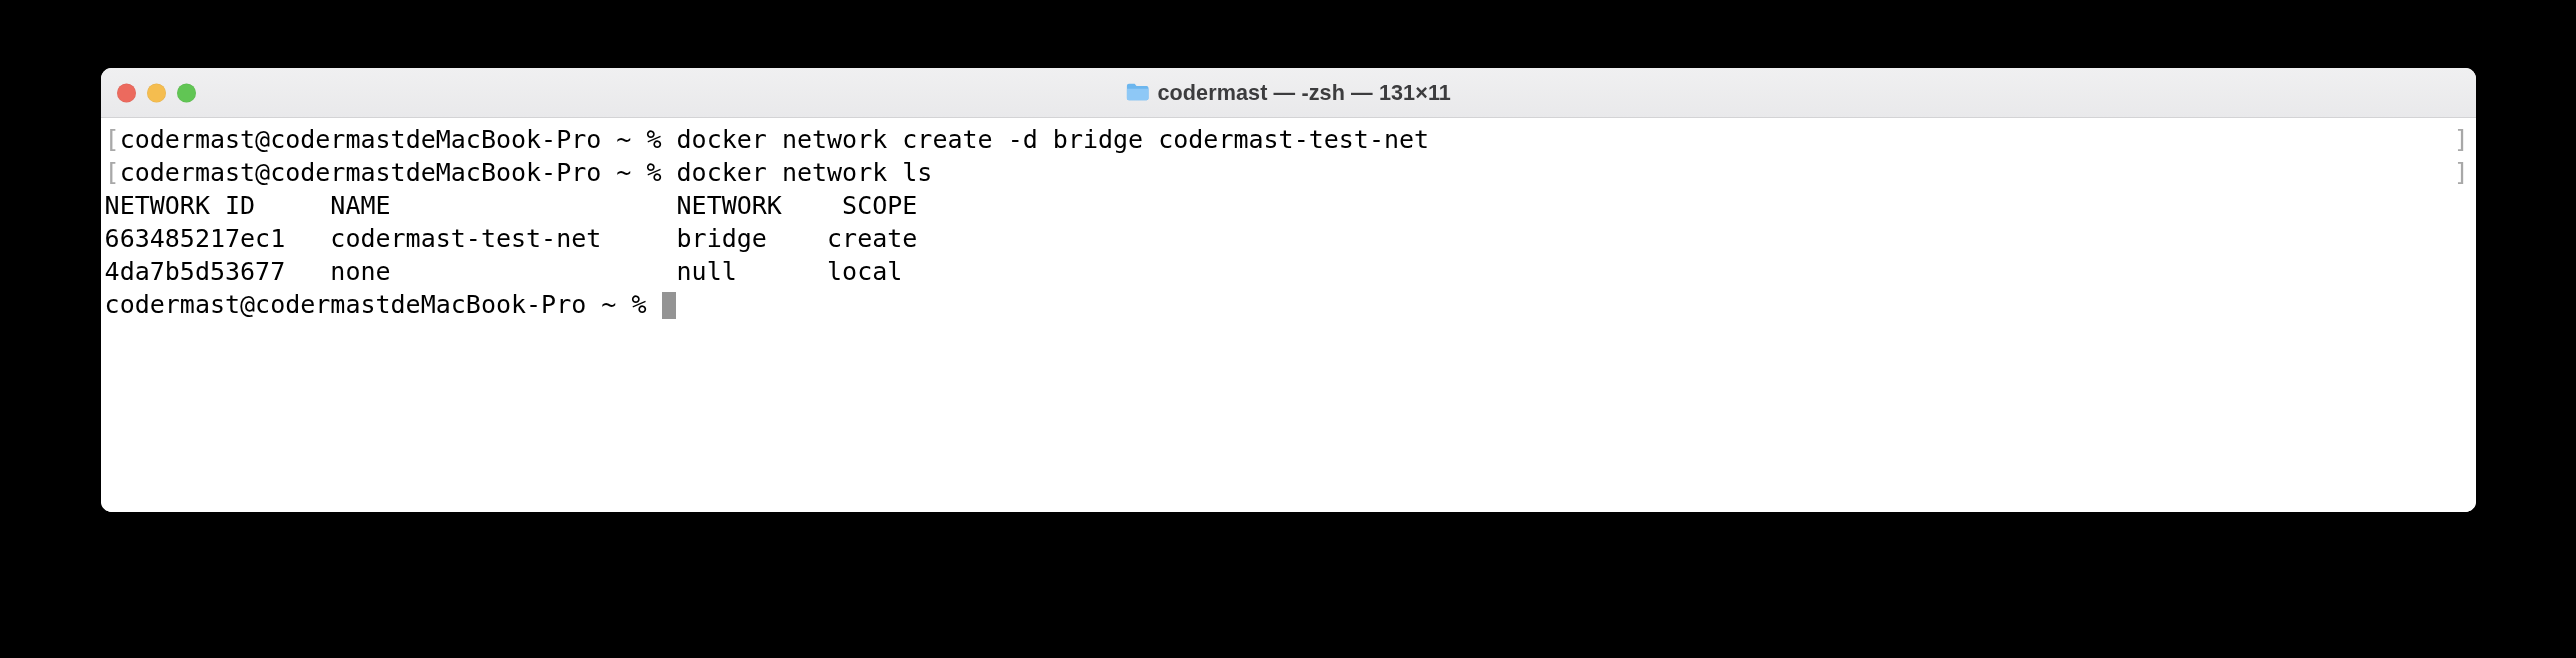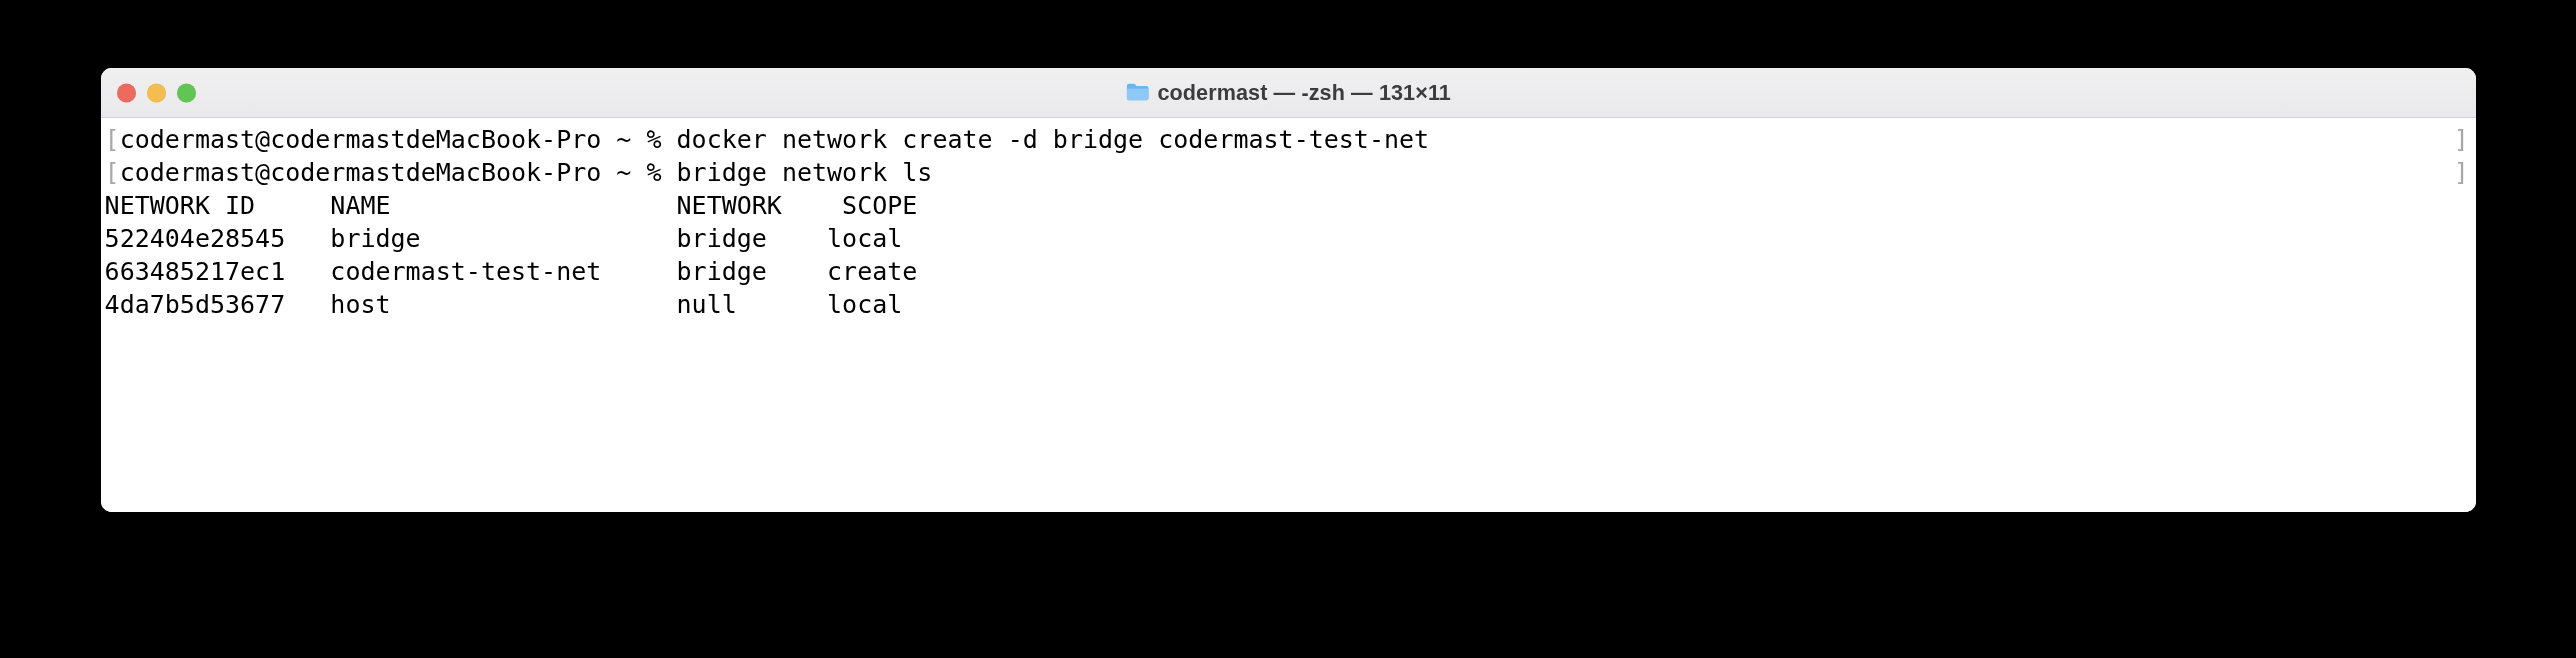--- a/index.html
+++ b/index.html
@@ -139,28 +139,28 @@
       <span id="window-title">codermast — -zsh — 131×11</span>
     </div>
 
   </div>
 
   <div id="terminal-body">
 
     <div class="line"><span class="marker">[</span><span class="txt">codermast@codermastdeMacBook-Pro ~ % docker network create -d bridge codermast-test-net</span><span class="marker marker-right">]</span></div>
 
 
-    <div class="line"><span class="marker">[</span><span class="txt">codermast@codermastdeMacBook-Pro ~ % bridge network ls</span><span class="marker marker-right">]</span></div>
+    <div class="line"><span class="marker">[</span><span class="txt">codermast@codermastdeMacBook-Pro ~ % docker network ls</span><span class="marker marker-right">]</span></div>
 
     <div class="line"><span class="txt">NETWORK ID     NAME                   NETWORK    SCOPE</span></div>
 
-    <div class="line"><span class="txt">522404e28545   bridge                 bridge    local</span></div>
 
     <div class="line"><span class="txt">663485217ec1   codermast-test-net     bridge    create</span></div>
 
 
-    <div class="line"><span class="txt">4da7b5d53677   host                   null      local</span></div>
+    <div class="line"><span class="txt">4da7b5d53677   none                   null      local</span></div>
 
+    <div class="line"><span class="txt">codermast@codermastdeMacBook-Pro ~ % </span><span id="cursor-block"></span></div>
 
   </div>
 
 </div>
 
 
 </body></html>

